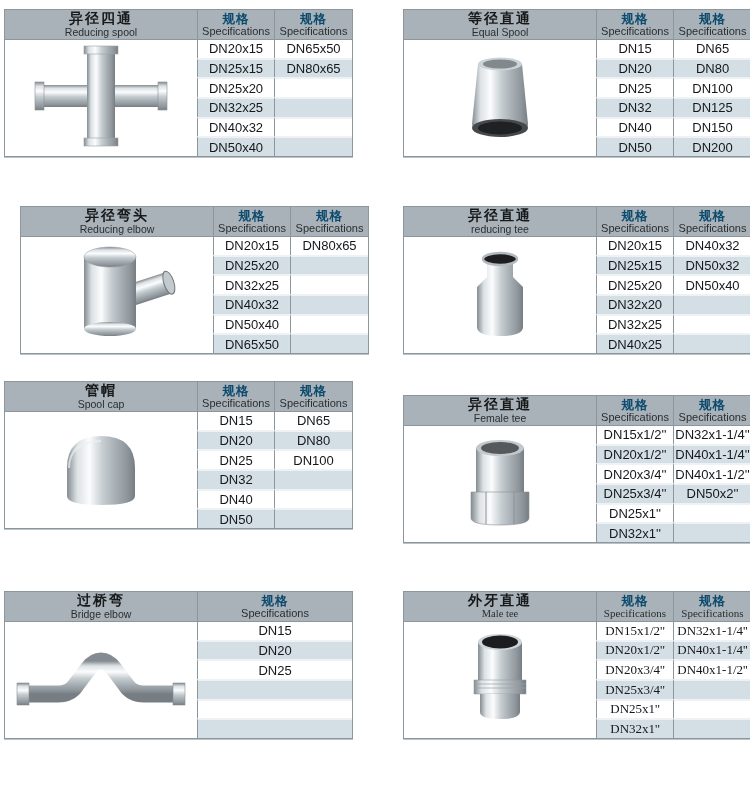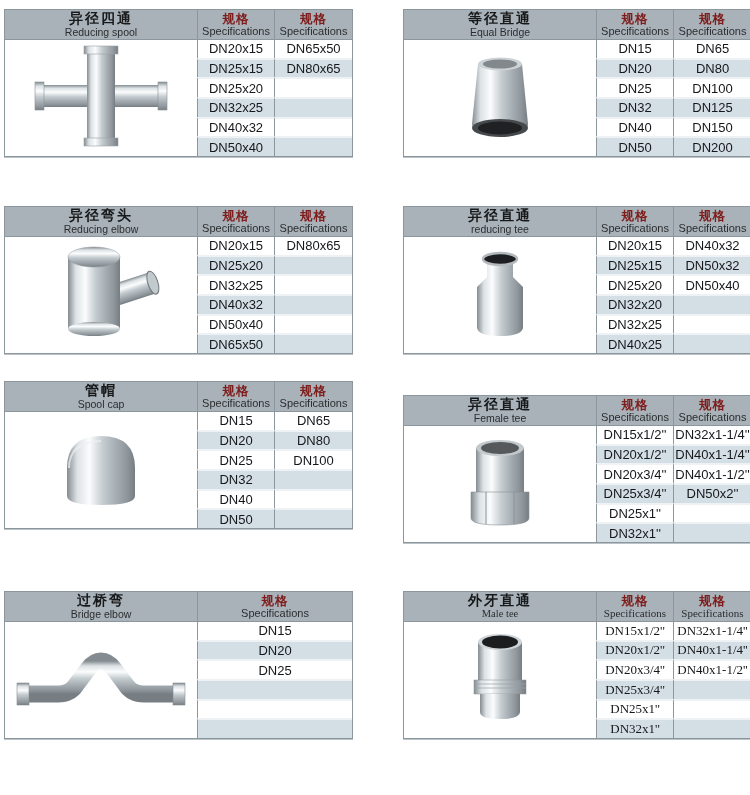--- a/index.html
+++ b/index.html
@@ -12,21 +12,21 @@
   table.spec-table{
     border-collapse:separate;border-spacing:0;table-layout:fixed;
     width:347px;border:1px solid #8b969d;
     box-shadow:0 1px 0 #bcc3c8;
   }
   tr.head td{height:29px;padding:0;vertical-align:middle;border-bottom:1px solid #8b969d;}
   td.title-cell{background:#a9b2b8;text-align:center;}
   .t-zh{font-size:14px;font-weight:bold;color:#17191b;letter-spacing:2px;line-height:15px;}
   .t-en{font-size:10.5px;color:#2b2e30;line-height:12px;}
   td.spec-h{background:#a9b2b8;text-align:center;border-left:1px solid #8b969d;}
-  .s-zh{font-size:12.5px;font-weight:bold;color:#7f1d1d;line-height:14px;letter-spacing:1px;}
+  .s-zh{font-size:12.5px;font-weight:bold;color:#0c4a6e;line-height:14px;letter-spacing:1px;}
   .s-en{font-size:11px;color:#2b2e30;line-height:11px;}
   tr.r td{height:17.5px;padding:0;}
   tr.r:nth-child(even){background:#ffffff;}
   tr.r:nth-child(odd){background:#d4dfe5;}
   td.photo{background:#ffffff;text-align:center;vertical-align:middle;padding:0;}
   td.cell{
     text-align:center;font-size:13px;color:#15171a;
     border-left:1px solid #8b969d;vertical-align:middle;
     white-space:nowrap;overflow:hidden;
   }
@@ -124,21 +124,21 @@
     <table class="spec-table">
       <colgroup>
           <col style="width:192px">
           <col style="width:77px">
           <col style="width:78px">
         </colgroup>
       <tbody>
           <tr class="head">
         <td class="title-cell">
           <div class="t-zh">等径直通</div>
-          <div class="t-en">Equal Bridge</div>
+          <div class="t-en">Equal Spool</div>
         </td>
         <td class="spec-h h1">
           <div class="s-zh">规格</div>
           <div class="s-en">Specifications</div>
         </td>
         <td class="spec-h h2">
           <div class="s-zh">规格</div>
           <div class="s-en">Specifications</div>
         </td>
       </tr>
@@ -170,21 +170,21 @@
         <td class="cell c2">DN150</td>
       </tr>
       <tr class="r">
         <td class="cell c1">DN50</td>
         <td class="cell c2">DN200</td>
       </tr>
     </tbody>
       </table>
   </div>
 
-  <div class="section" style="left: 4px; top: 206px;">
+  <div class="section" style="left: 20px; top: 206px;">
     <table class="spec-table">
       <colgroup>
           <col style="width:192px">
           <col style="width:77px">
           <col style="width:78px">
         </colgroup>
       <tbody>
           <tr class="head">
         <td class="title-cell">
           <div class="t-zh">异径弯头</div>

